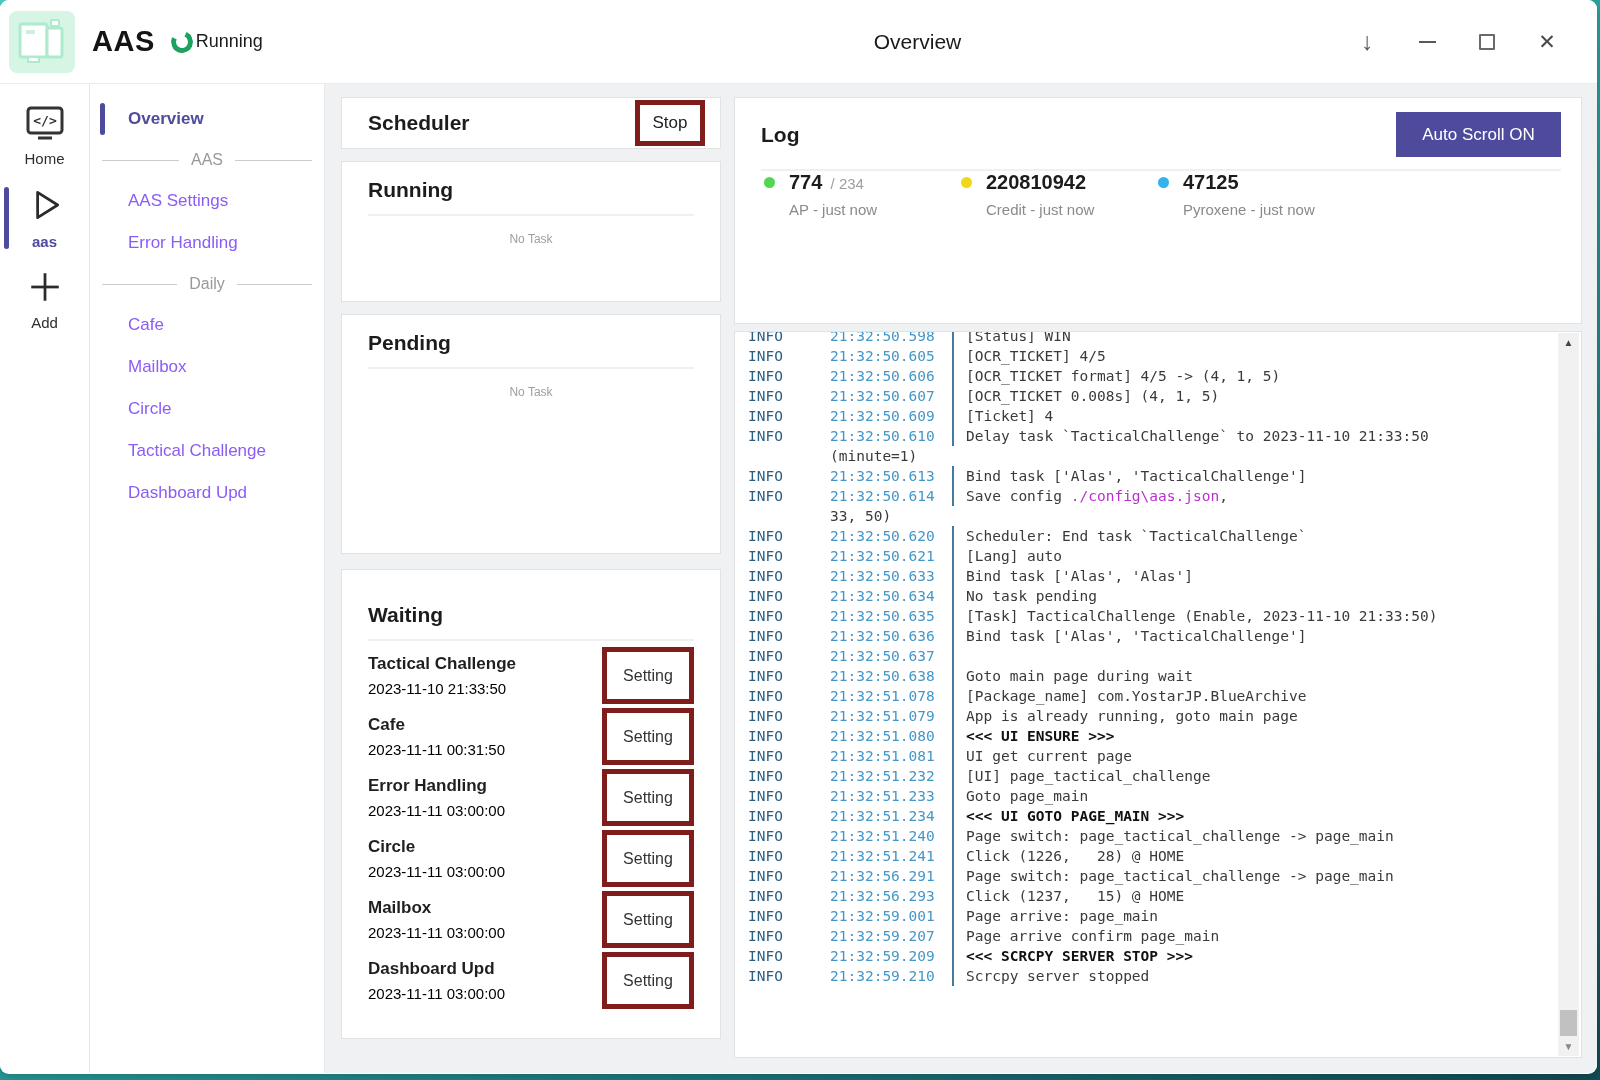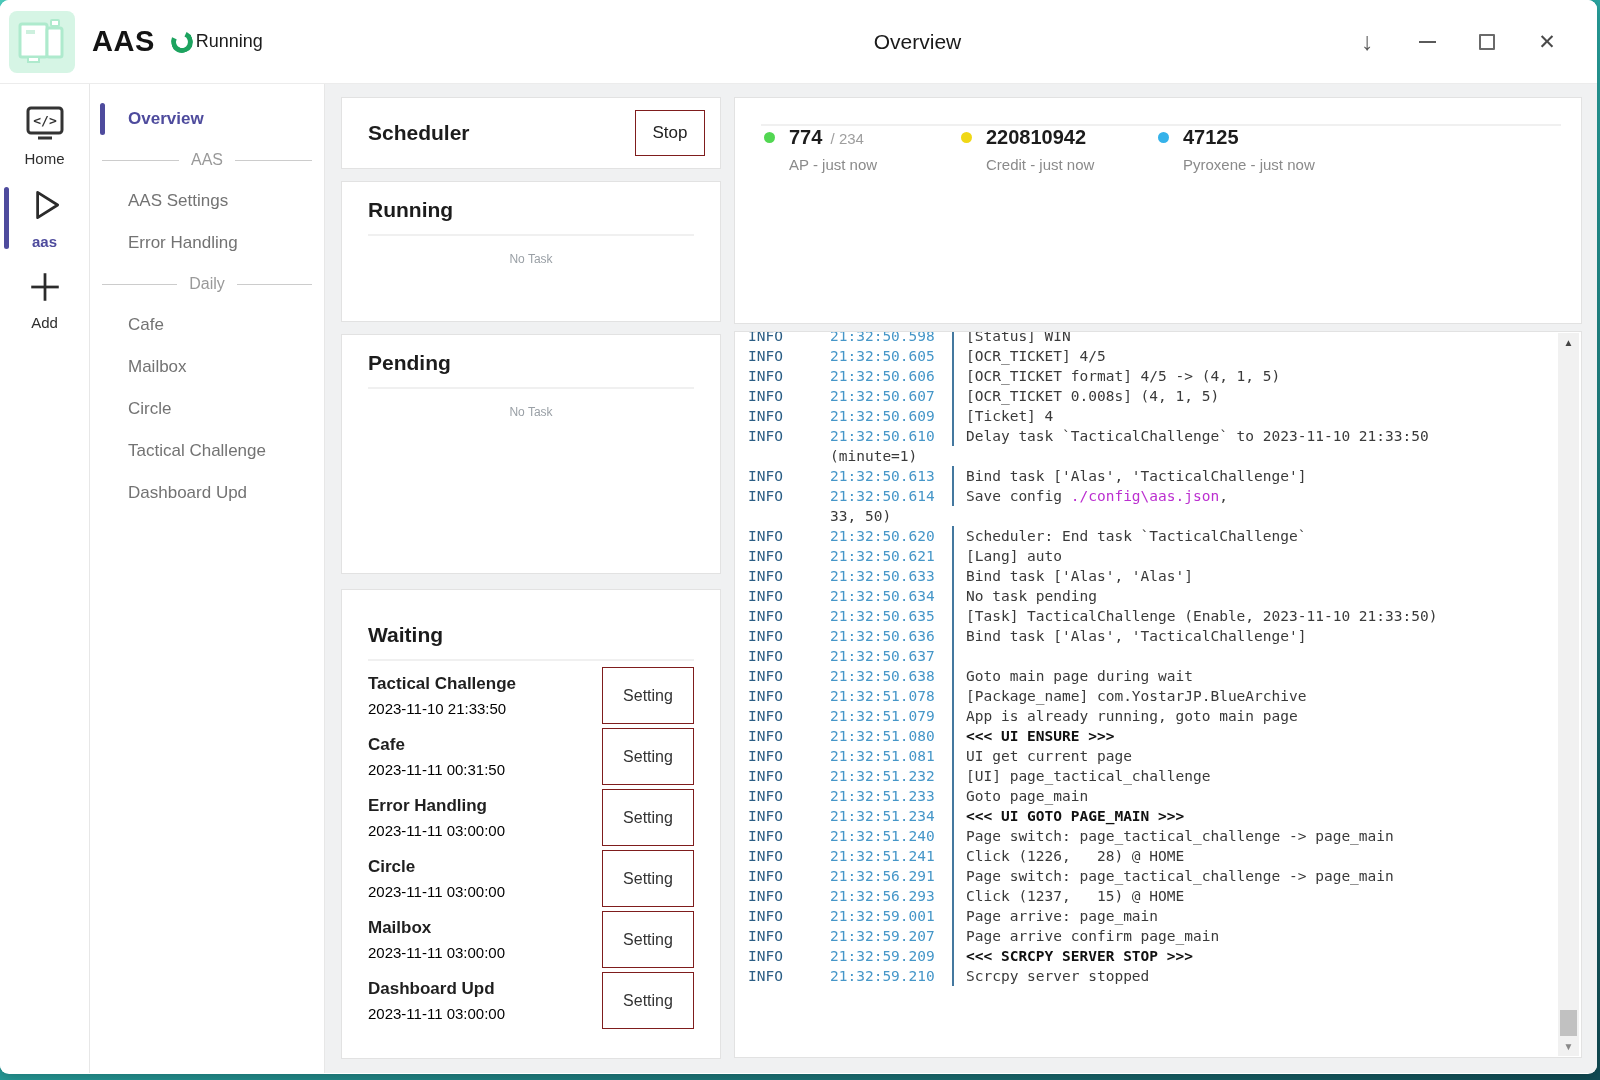--- a/index.html
+++ b/index.html
@@ -40,38 +40,38 @@
   .rail-item { position:relative; width:100%; height:72px; display:flex; flex-direction:column;
     align-items:center; justify-content:center; cursor:pointer; }
   .rail-item .bar { display:none; }
   .rail-item.active .bar { display:block; position:absolute; left:4px; top:5px; bottom:5px;
     width:5px; border-radius:3px; background:var(--accent,#4e4b9d); }
   .rail-label { font-size:15px; color:#2e2e2e; margin-top:5px; }
   .rail-item.active .rail-label { color:var(--accent,#4e4b9d); font-weight:700; }
   
   .sidenav { width:235px; border-right:1px solid #e7e7e7; background:#fff; padding-top:14px; }
   .nav-link { position:relative; height:42px; display:flex; align-items:center;
-    padding-left:38px; font-size:17px; color:#737373; cursor:pointer; }
+    padding-left:38px; font-size:17px; color:#8b5cf6; cursor:pointer; }
   .nav-link.active { color:var(--accent,#403d99); font-weight:700; }
   .nav-link.active .nbar { position:absolute; left:10px; top:5px; bottom:5px; width:5px;
     border-radius:3px; background:var(--accent,#403d99); }
   .nav-section { height:40px; display:flex; align-items:center; gap:12px;
     padding:0 12px; color:#999; font-size:16px; }
   .nav-section::before, .nav-section::after { content:""; flex:1; height:1px; background:#ccc; }
   
   .main { flex:1; position:relative; background:#f0f1f2; }
   .card { background:#fff; border:1px solid #e2e2e2; }
   .col-left  { position:absolute; left:16px; top:13px; width:380px; }
   .col-right { position:absolute; left:409px; top:13px; width:848px; }
   .card-title { font-size:21px; font-weight:700; color:#1c1c1c; }
   .divider { border-bottom:2px solid #f0f0f0; }
   
-  .scheduler { height:72px; margin-bottom:12px; display:flex; align-items:center;
+  .scheduler { height:52px; margin-bottom:12px; display:flex; align-items:center;
     justify-content:space-between; padding:0 15px 0 26px; }
-  .btn { background:#fff; border:1px solid #7f1d1d; color:#222; cursor:pointer;
+  .btn { background:#fff; border:5px solid #7f1d1d; color:#222; cursor:pointer;
     font-family:"Liberation Sans",sans-serif; }
   .btn-stop { width:70px; height:46px; font-size:17px; }
   
   .panel-running { height:141px; margin-bottom:12px; padding:16px 26px 0; }
   .panel-pending { height:240px; margin-bottom:15px; padding:16px 26px 0; }
   .panel-running .divider, .panel-pending .divider, .panel-waiting .divider,
   .log-head .divider { margin-top:12px; }
   .no-task { text-align:center; font-size:12px; color:#9aa0a6; margin-top:16px; }
   
   .panel-waiting { height:470px; padding:33px 26px 0; }
@@ -280,20 +280,24 @@
                 <button class="btn btn-setting">Setting</button>
               </div>
             </div>
         </section>
 
       </div>
 
       <div class="col-right">
 
         <section class="card log-head">
+          <div class="log-head-top">
+            <span class="card-title">Log</span>
+            <button class="btn-autoscroll">Auto Scroll ON</button>
+          </div>
           <div class="divider"></div>
           <div class="stats" id="stats">
               <div class="stat">
                 <span class="stat-dot" style="background: rgb(82, 215, 82);"></span>
                 <div class="stat-value">774<span class="stat-suffix"> / 234</span></div>
                 <div class="stat-label">AP - just now</div>
               </div>
               <div class="stat">
                 <span class="stat-dot" style="background: rgb(240, 216, 22);"></span>
                 <div class="stat-value">220810942</div>

